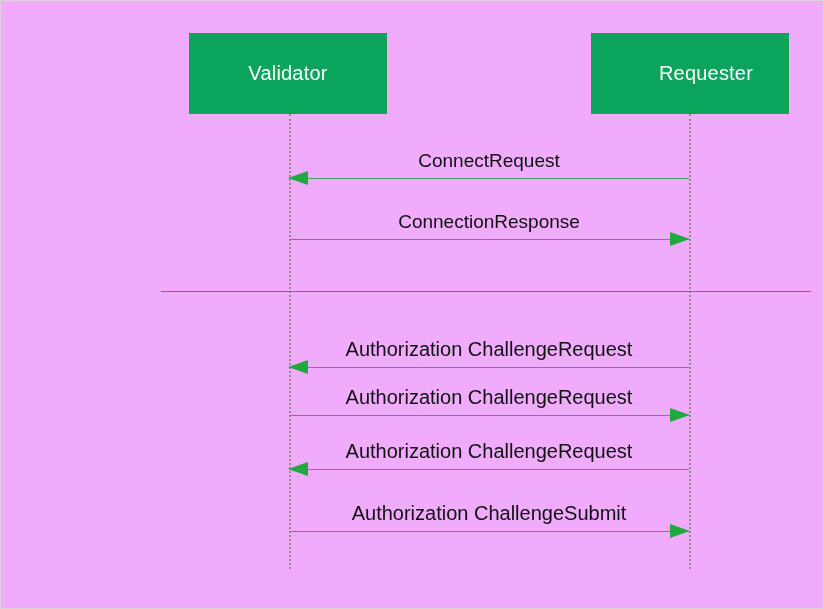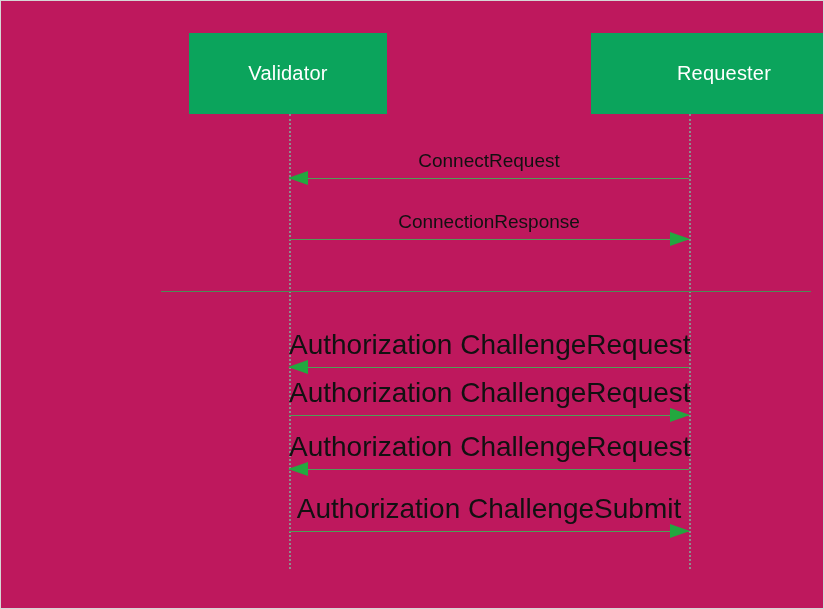--- a/index.html
+++ b/index.html
@@ -7,21 +7,21 @@
     padding: 0;
     background: #ffffff;
   }
   body {
     font-family: "Liberation Sans", sans-serif;
   }
   #diagram-canvas {
     position: relative;
     width: 824px;
     height: 609px;
-    background: #be185d;
+    background: #f0abfc;
     border: 1px solid #d6d6d6;
     box-sizing: border-box;
     overflow: hidden;
   }
   .lifeline {
     position: absolute;
     width: 0;
     border-left: 2px dotted #8d8d8d;
     top: 113px;
     height: 455px;
@@ -33,21 +33,21 @@
     position: absolute;
     top: 32px;
     height: 81px;
     background: #0BA45C;
     display: flex;
     align-items: center;
     justify-content: center;
     box-sizing: border-box;
   }
   #participant-validator { left: 188px; width: 198px; }
-  #participant-requester { left: 590px; width: 234px; padding-left: 32px; }
+  #participant-requester { left: 590px; width: 198px; padding-left: 32px; }
   .participant-label {
     color: #ffffff;
     font-size: 20px;
     font-family: "Liberation Sans", sans-serif;
     letter-spacing: 0.2px;
     white-space: nowrap;
   }
 
   .message {
     position: absolute;
@@ -86,21 +86,21 @@
     left: 0;
     right: 0;
     bottom: 6px;
     text-align: center;
     font-size: 19px;
     color: #111111;
     white-space: nowrap;
     font-family: "Liberation Sans", sans-serif;
   }
   .message-label.small {
-    font-size: 28px;
+    font-size: 20px;
   }
 
   #fragment-separator {
     position: absolute;
     left: 160px;
     width: 650px;
     top: 290px;
     height: 0;
     border-top: 1.6px solid #4f8a57;
   }

